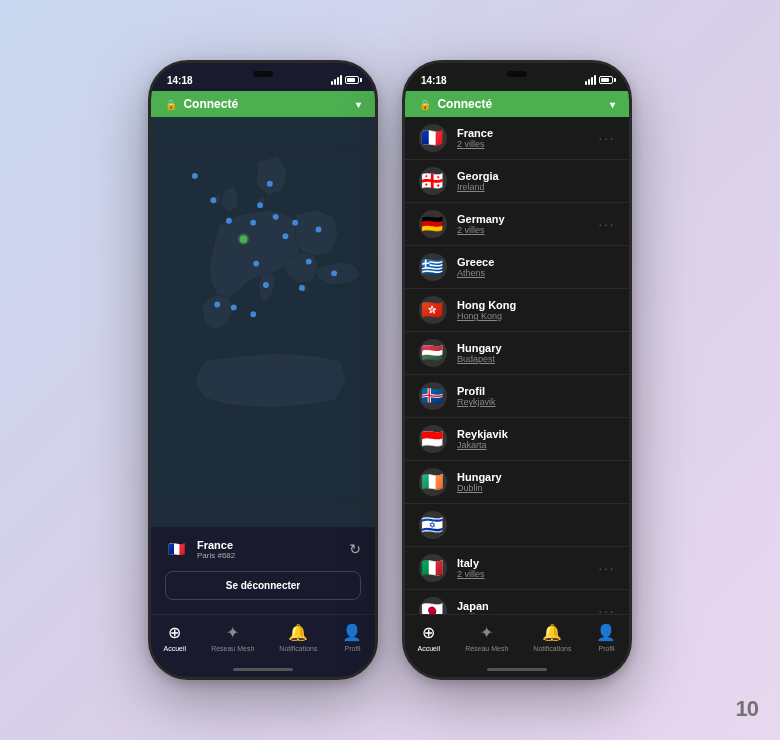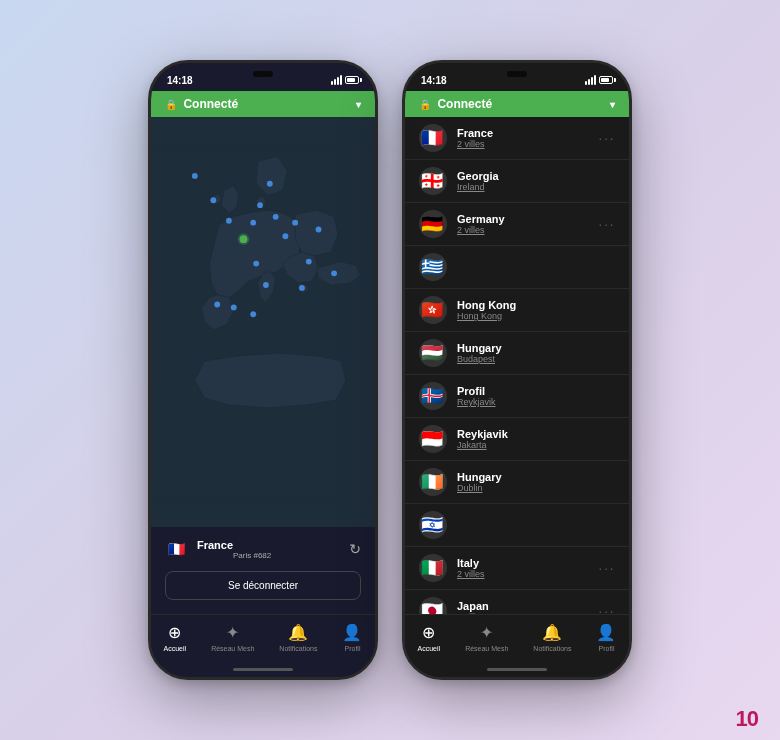--- a/index.html
+++ b/index.html
@@ -9,25 +9,25 @@
       background: linear-gradient(135deg, #c8d8f0 0%, #d8d0e8 50%, #e8d8f0 100%);
       display: flex;
       align-items: center;
       justify-content: center;
       font-family: 'Segoe UI', Arial, sans-serif;
       position: relative;
     }
 
     .watermark {
       position: absolute;
-      bottom: 8px;
+      bottom: 18px;
       right: 22px;
       font-size: 22px;
       font-weight: 900;
-      color: #be185d;
+      color: #737373;
       letter-spacing: -1px;
     }
 
     .phones-container {
       display: flex;
       gap: 24px;
       align-items: center;
     }
 
     
@@ -201,21 +201,21 @@
       border-radius: 50%;
       overflow: hidden;
       display: flex;
       align-items: center;
       justify-content: center;
       font-size: 14px;
     }
 
     .server-text { color: #fff; }
     .server-name { font-size: 11px; font-weight: 700; }
-    .server-sub { font-size: 8px; color: #aaa; margin-left: 36px; }
+    .server-sub { font-size: 8px; color: #aaa; }
 
     .refresh-btn {
       color: #aaa;
       font-size: 14px;
     }
 
     .action-buttons {
       display: flex;
       gap: 8px;
       margin-bottom: 4px;
@@ -234,21 +234,21 @@
     }
 
     .btn-disconnect {
       flex: 1;
       background: transparent;
       color: #fff;
       border: 1.5px solid #444;
       border-radius: 8px;
       padding: 8px 6px;
       font-size: 10px;
-      font-weight: 400;
+      font-weight: 700;
       cursor: pointer;
     }
 
     
     .bottom-nav {
       display: flex;
       justify-content: space-around;
       align-items: center;
       padding: 8px 0 12px;
       background: #1a1a2e;
@@ -521,20 +521,24 @@
           <div class="country-item">
             <div class="country-flag">🇩🇪</div>
             <div class="country-info">
               <div class="country-name">Germany</div>
               <div class="country-city">2 villes</div>
             </div>
             <span class="more-dots">···</span>
           </div>
           <div class="country-item">
             <div class="country-flag">🇬🇷</div>
+            <div class="country-info">
+              <div class="country-name">Greece</div>
+              <div class="country-city">Athens</div>
+            </div>
           </div>
           <div class="country-item">
             <div class="country-flag">🇭🇰</div>
             <div class="country-info">
               <div class="country-name">Hong Kong</div>
               <div class="country-city">Hong Kong</div>
             </div>
           </div>
           <div class="country-item">
             <div class="country-flag">🇭🇺</div>

